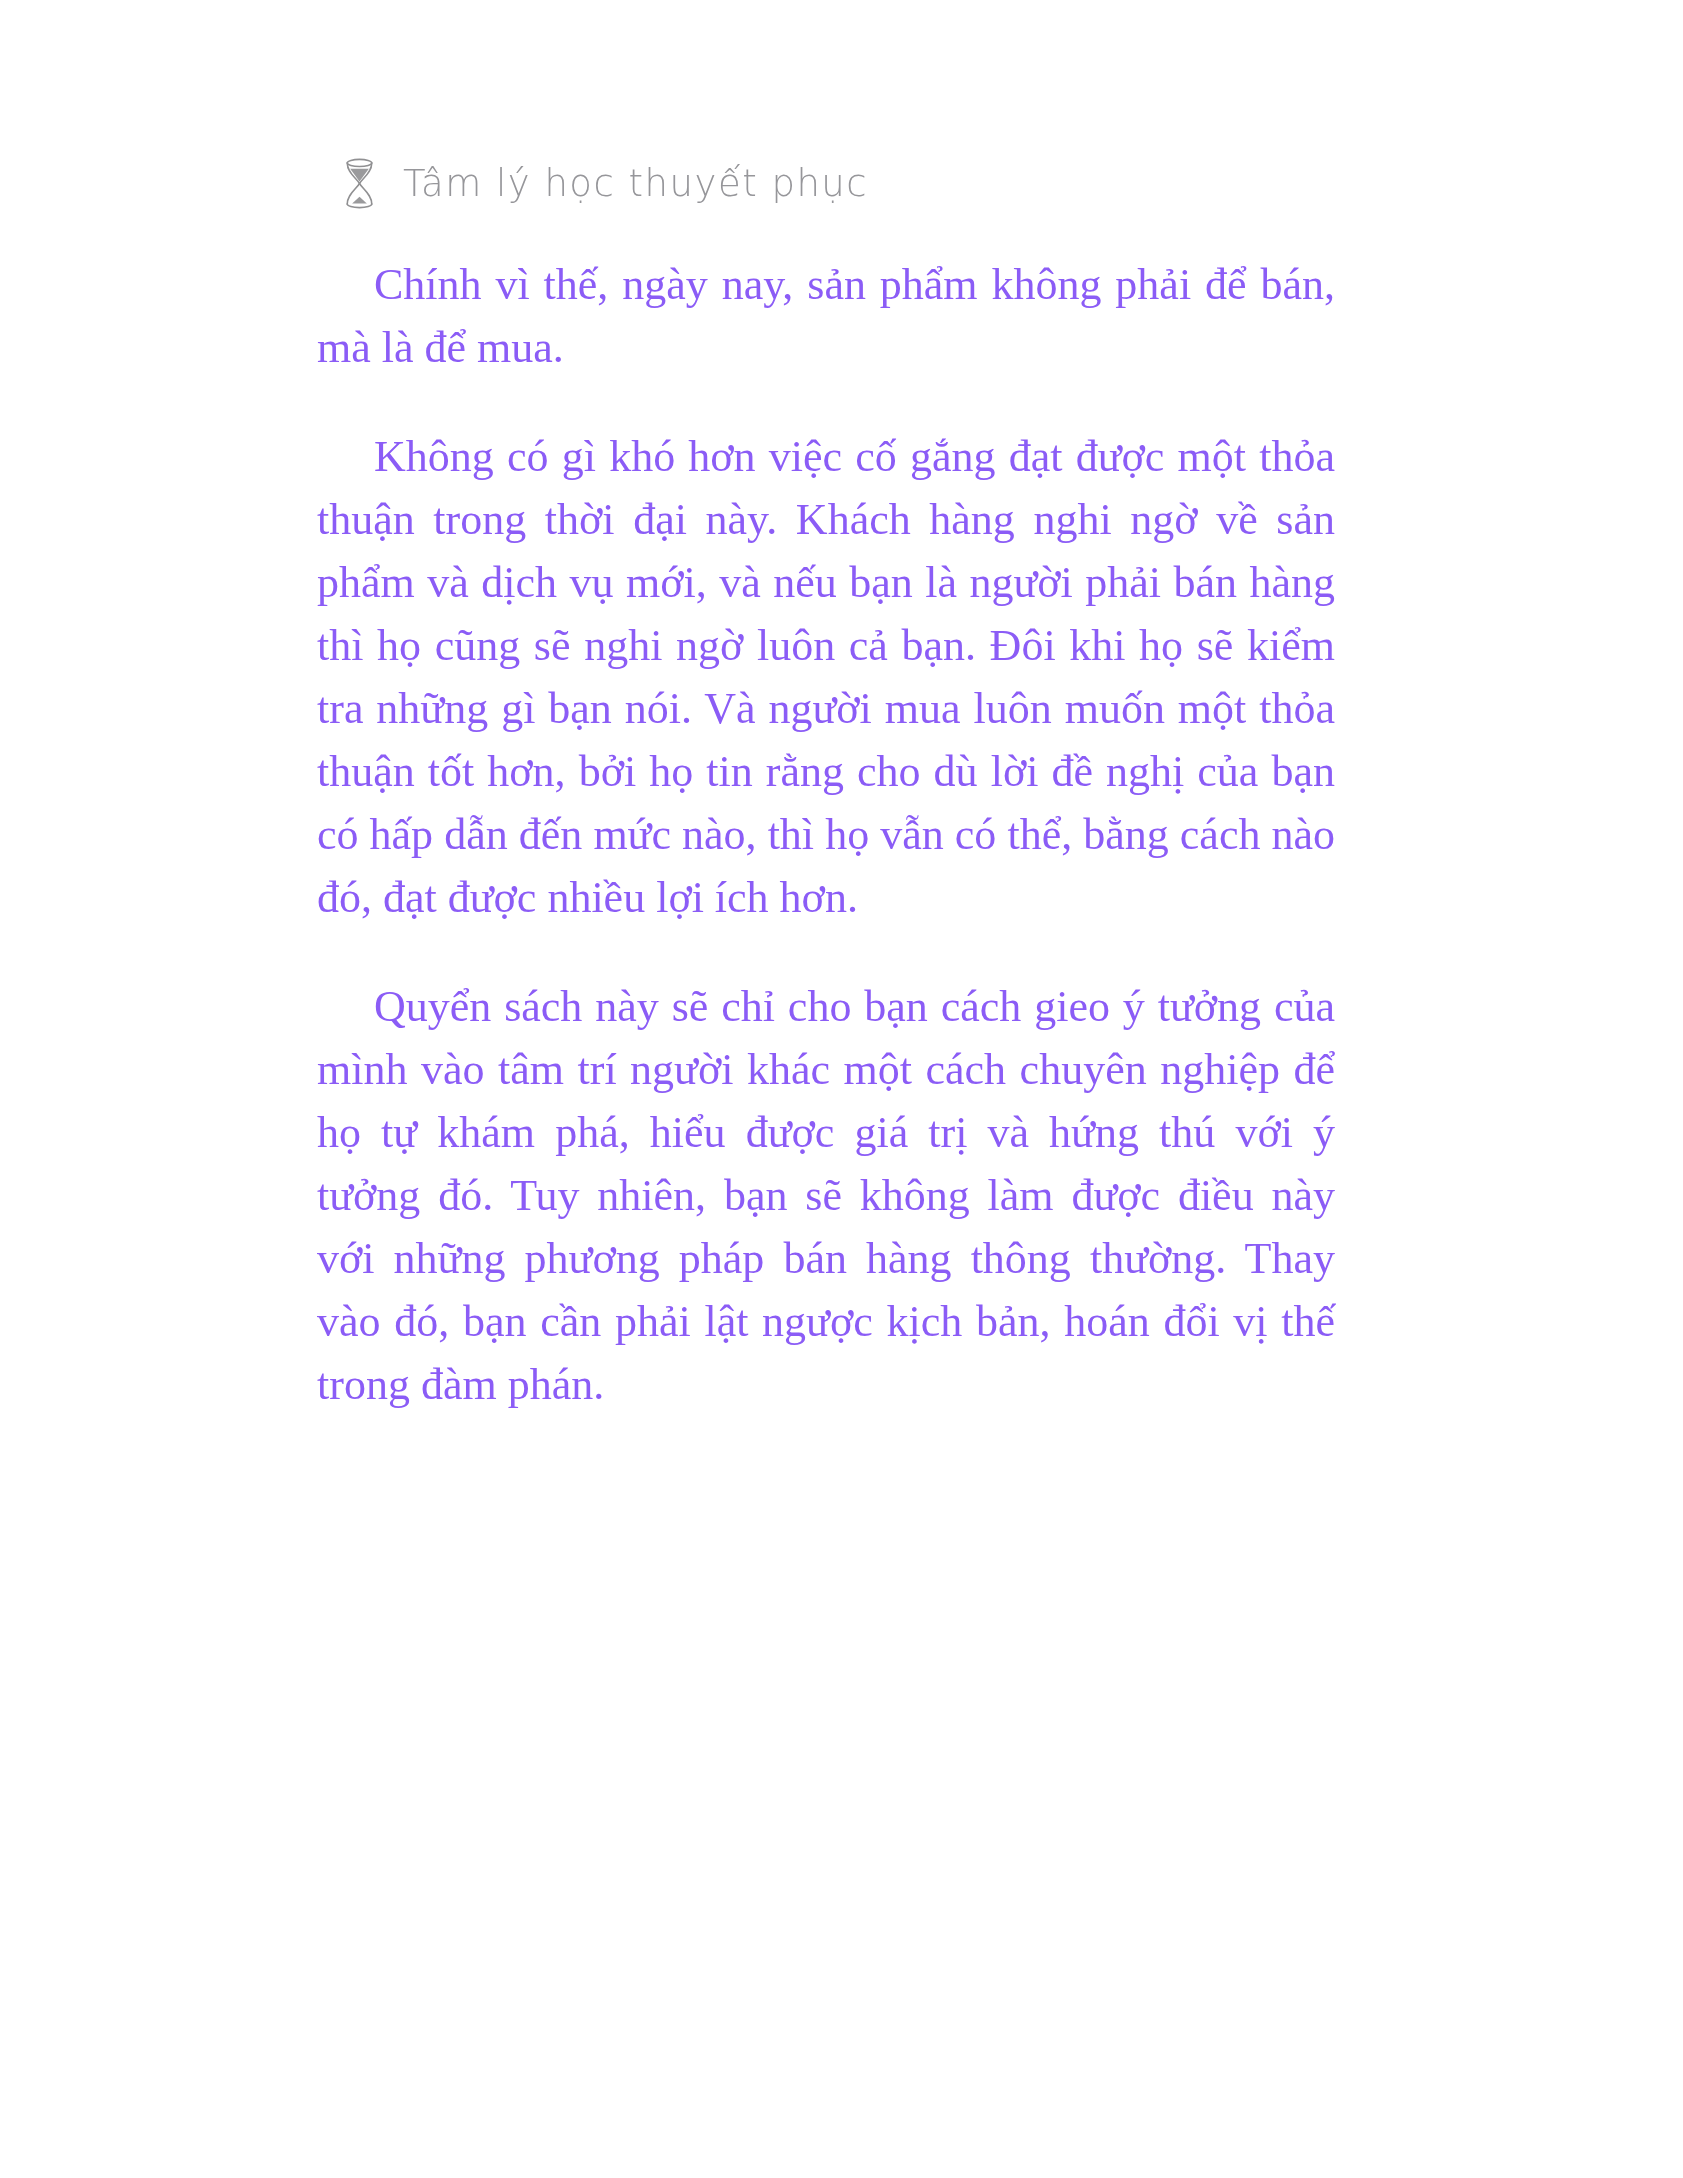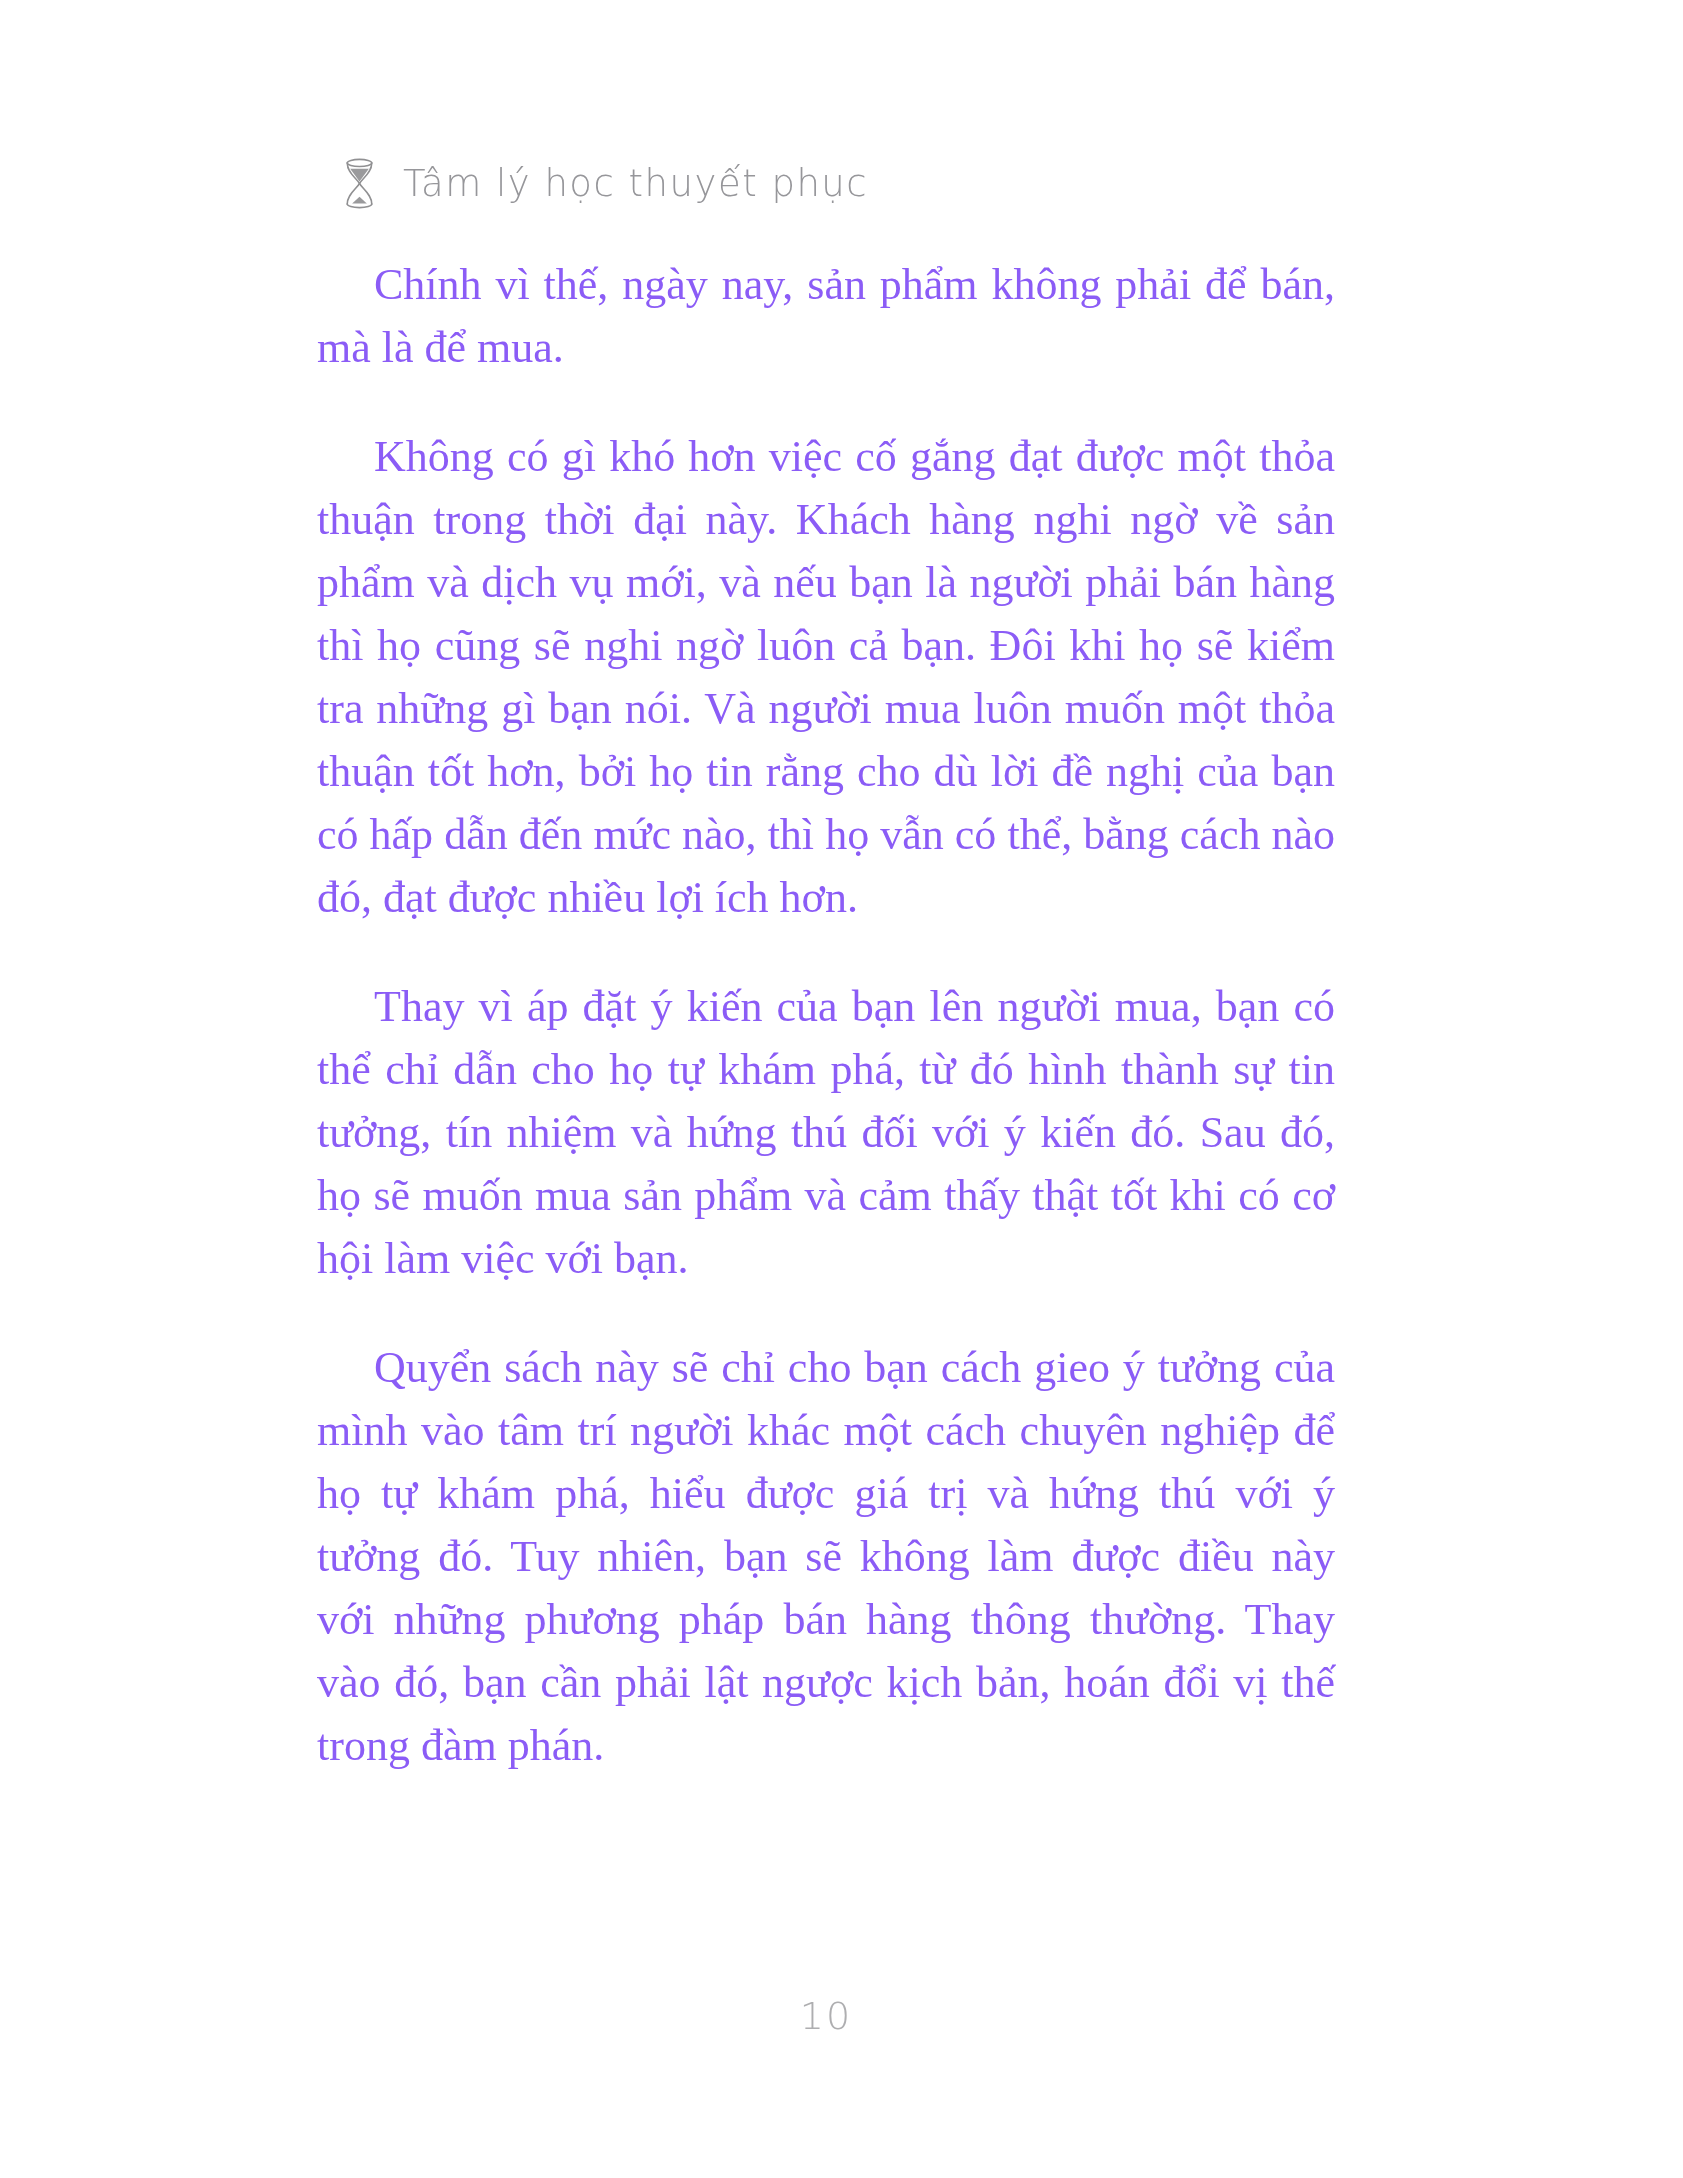--- a/index.html
+++ b/index.html
@@ -78,20 +78,18 @@
         <polygon points="6,11 25,11 15.5,24" fill="#8f8f91" opacity="0.9"></polygon>
         <polygon points="8,46.5 23,46.5 15.5,39.5" fill="#8f8f91" opacity="0.9"></polygon>
       </svg>
     </span>
     <span class="header-title">Tâm lý học thuyết phục</span>
   </div>
 
   <div class="body-text">
     <p>Chính vì thế, ngày nay, sản phẩm không phải để bán, mà là để mua.</p>
     <p>Không có gì khó hơn việc cố gắng đạt được một thỏa thuận trong thời đại này. Khách hàng nghi ngờ về sản phẩm và dịch vụ mới, và nếu bạn là người phải bán hàng thì họ cũng sẽ nghi ngờ luôn cả bạn. Đôi khi họ sẽ kiểm tra những gì bạn nói. Và người mua luôn muốn một thỏa thuận tốt hơn, bởi họ tin rằng cho dù lời đề nghị của bạn có hấp dẫn đến mức nào, thì họ vẫn có thể, bằng cách nào đó, đạt được nhiều lợi ích hơn.</p>
-    <p>Thay vì áp đặt ý kiến của bạn lên người mua, bạn có thể chỉ dẫn cho họ tự khám phá, từ đó hình thành sự tin tưởng, tín nhiệm và hứng thú đối với ý kiến đó. Sau đó, họ sẽ muốn mua sản phẩm và cảm thấy thật tốt khi có cơ hội làm việc với bạn.</p>
     <p>Quyển sách này sẽ chỉ cho bạn cách gieo ý tưởng của mình vào tâm trí người khác một cách chuyên nghiệp để họ tự khám phá, hiểu được giá trị và hứng thú với ý tưởng đó. Tuy nhiên, bạn sẽ không làm được điều này với những phương pháp bán hàng thông thường. Thay vào đó, bạn cần phải lật ngược kịch bản, hoán đổi vị thế trong đàm phán.</p>
   </div>
 
-  <div class="page-number">10</div>
 
 </div>
 
 
 </body></html>

